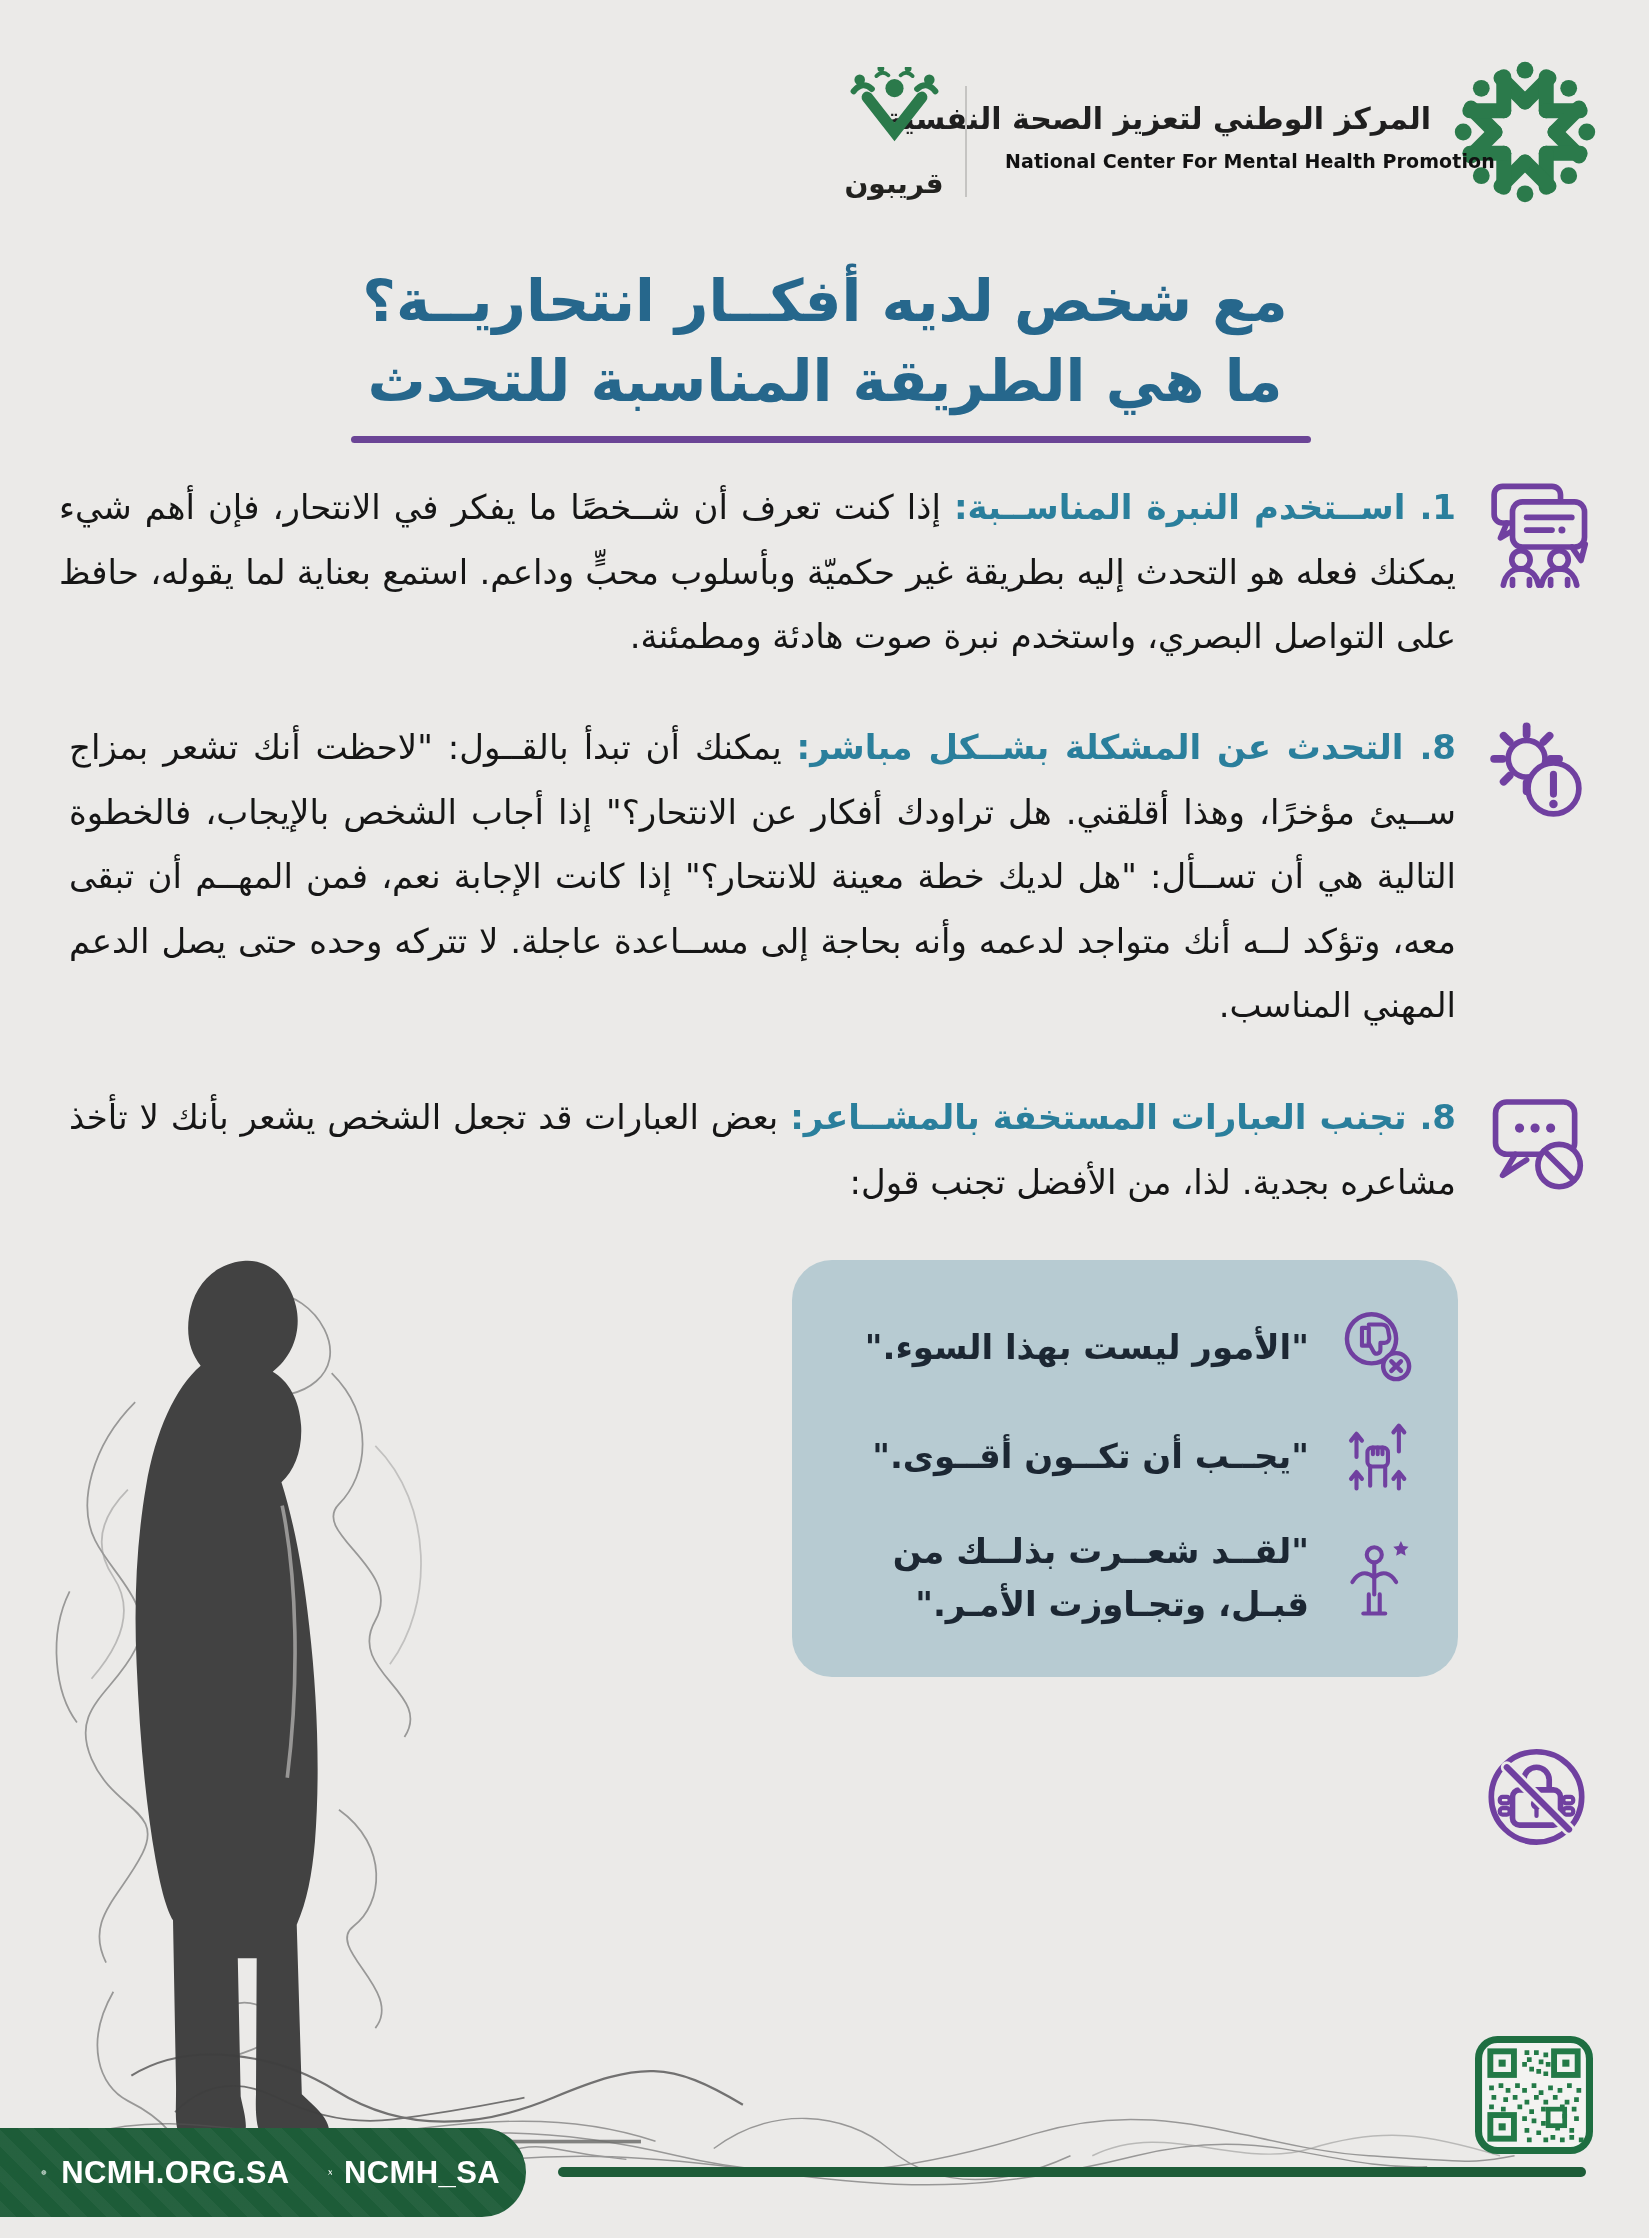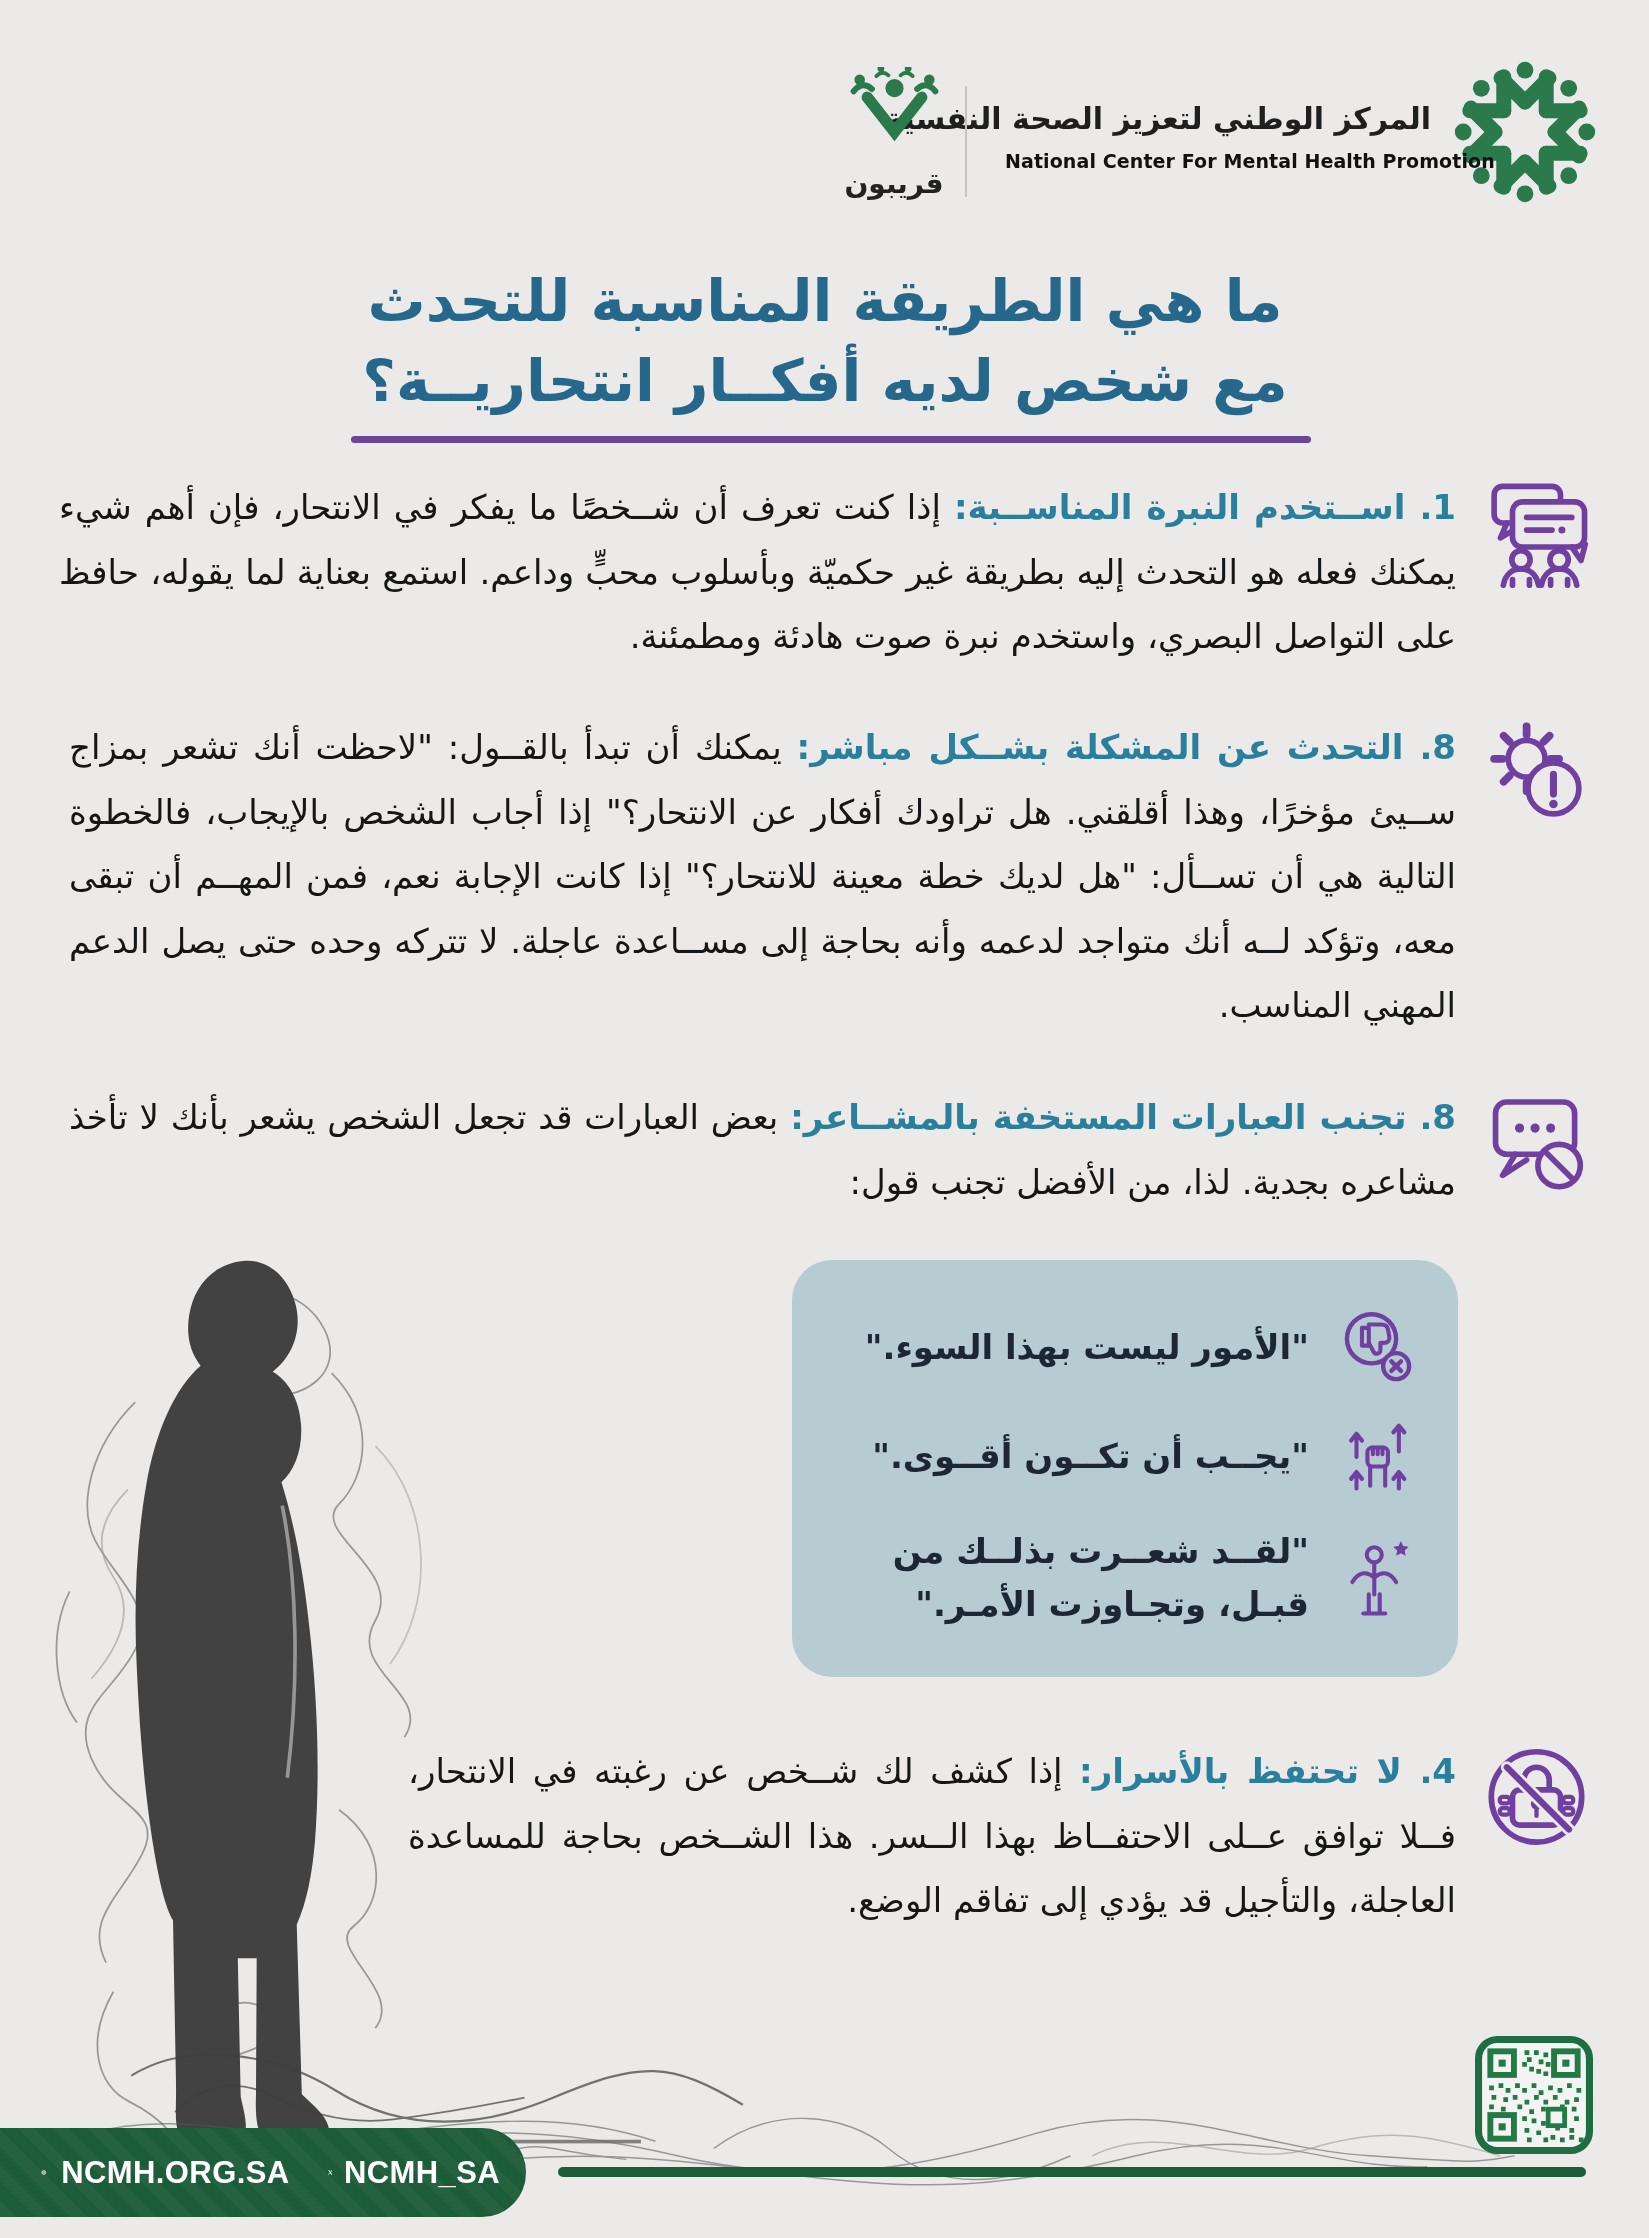--- a/index.html
+++ b/index.html
@@ -99,22 +99,22 @@
       <circle cx="60" cy="28" r="12" fill="#2b7a4b"></circle>
       <circle cx="14" cy="17" r="7" fill="#2b7a4b"></circle>
       <circle cx="106" cy="17" r="7" fill="#2b7a4b"></circle>
       <circle cx="42" cy="2" r="4.5" fill="#2b7a4b"></circle>
       <circle cx="78" cy="2" r="4.5" fill="#2b7a4b"></circle>
     </svg>
     <div class="qareebon-label">قريبون</div>
   </div>
 
   <div class="title">
+    <div>مع شخص لديه أفكــار انتحاريــة؟</div>
     <div>ما هي الطريقة المناسبة للتحدث</div>
-    <div>مع شخص لديه أفكــار انتحاريــة؟</div>
   </div>
   <div class="title-underline"></div>
 
   <div class="section s1">
     <div class="sec-icon">
       <svg viewBox="0 0 160 160" width="113" height="113">
         <g fill="none" stroke="#7040a0" stroke-width="8" stroke-linecap="round" stroke-linejoin="round">
           <rect x="20" y="16" width="94" height="52" rx="12"></rect>
           <path d="M38 68 l-9 21 l22 -13"></path>
           <rect x="46" y="38" width="102" height="64" rx="14" fill="#ebeae8"></rect>
@@ -242,22 +242,20 @@
           <rect x="28" y="98" width="14" height="9" rx="4"></rect>
           <rect x="118" y="82" width="14" height="9" rx="4"></rect>
           <rect x="118" y="98" width="14" height="9" rx="4"></rect>
         </g>
         <circle cx="80" cy="92" r="8" fill="#7040a0"></circle>
         <rect x="77" y="96" width="6" height="16" rx="3" fill="#7040a0"></rect>
         <path d="M38 40 l88 88" stroke="#ebeae8" stroke-width="17" stroke-linecap="round"></path>
         <path d="M38 40 l88 88" stroke="#7040a0" stroke-width="9" stroke-linecap="round"></path>
       </svg>
     </div>
-    <p class="para"><span class="h">4. لا تحتفظ بالأسرار:</span>
-      <span>إذا كشف لك شــخص عن رغبته في الانتحار، فــلا توافق عــلى الاحتفــاظ بهذا الــسر. هذا الشــخص بحاجة للمساعدة العاجلة، والتأجيل قد يؤدي إلى تفاقم الوضع.</span></p>
   </div>
 
   <svg class="figure" viewBox="0 0 720 1330">
     <g fill="none" stroke="#565656" stroke-width="2.4" opacity="0.55">
       <path d="M150 240 C 90 300 70 380 95 430 S 180 520 150 580 S 60 660 90 730 S 190 800 160 860 S 80 950 110 1010"></path>
       <path d="M420 200 C 480 260 470 340 430 380 S 520 470 480 540 S 560 640 520 700"></path>
       <path d="M250 120 C 300 70 380 80 410 140 S 380 240 320 230"></path>
       <path d="M120 1050 C 80 1120 100 1180 140 1200 S 230 1260 200 1290"></path>
       <path d="M430 800 C 500 850 490 930 450 960 S 520 1050 480 1100"></path>
       <path d="M60 500 C 30 560 40 640 70 680"></path>

